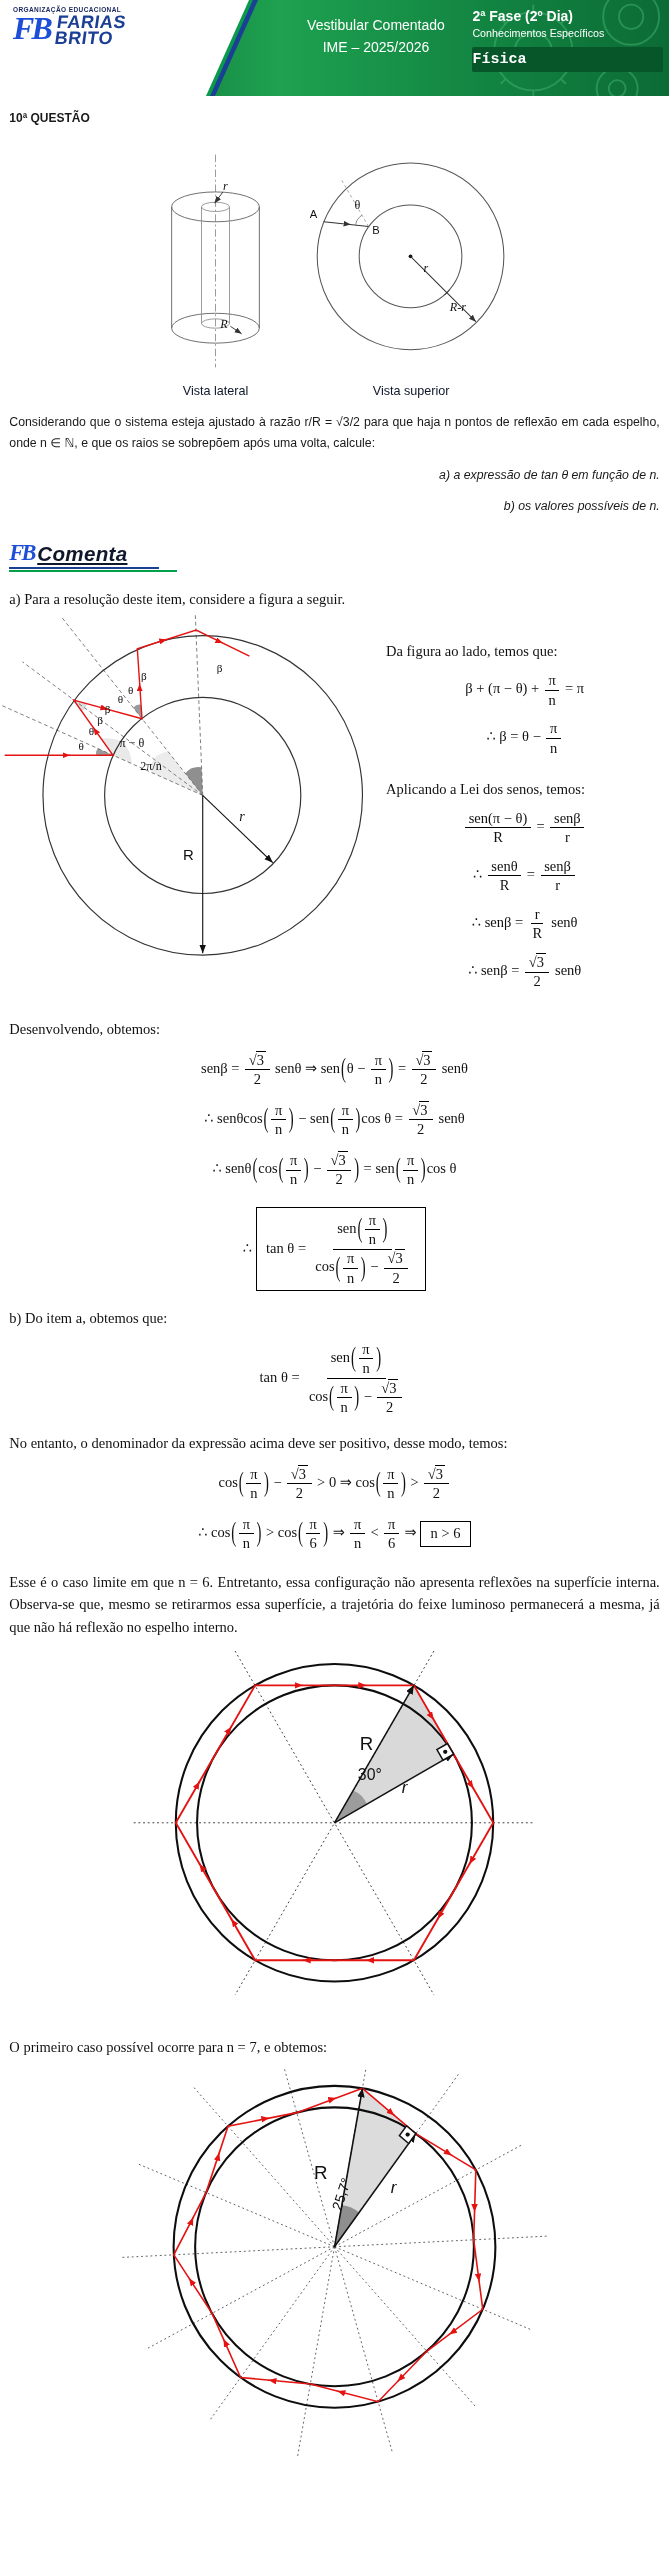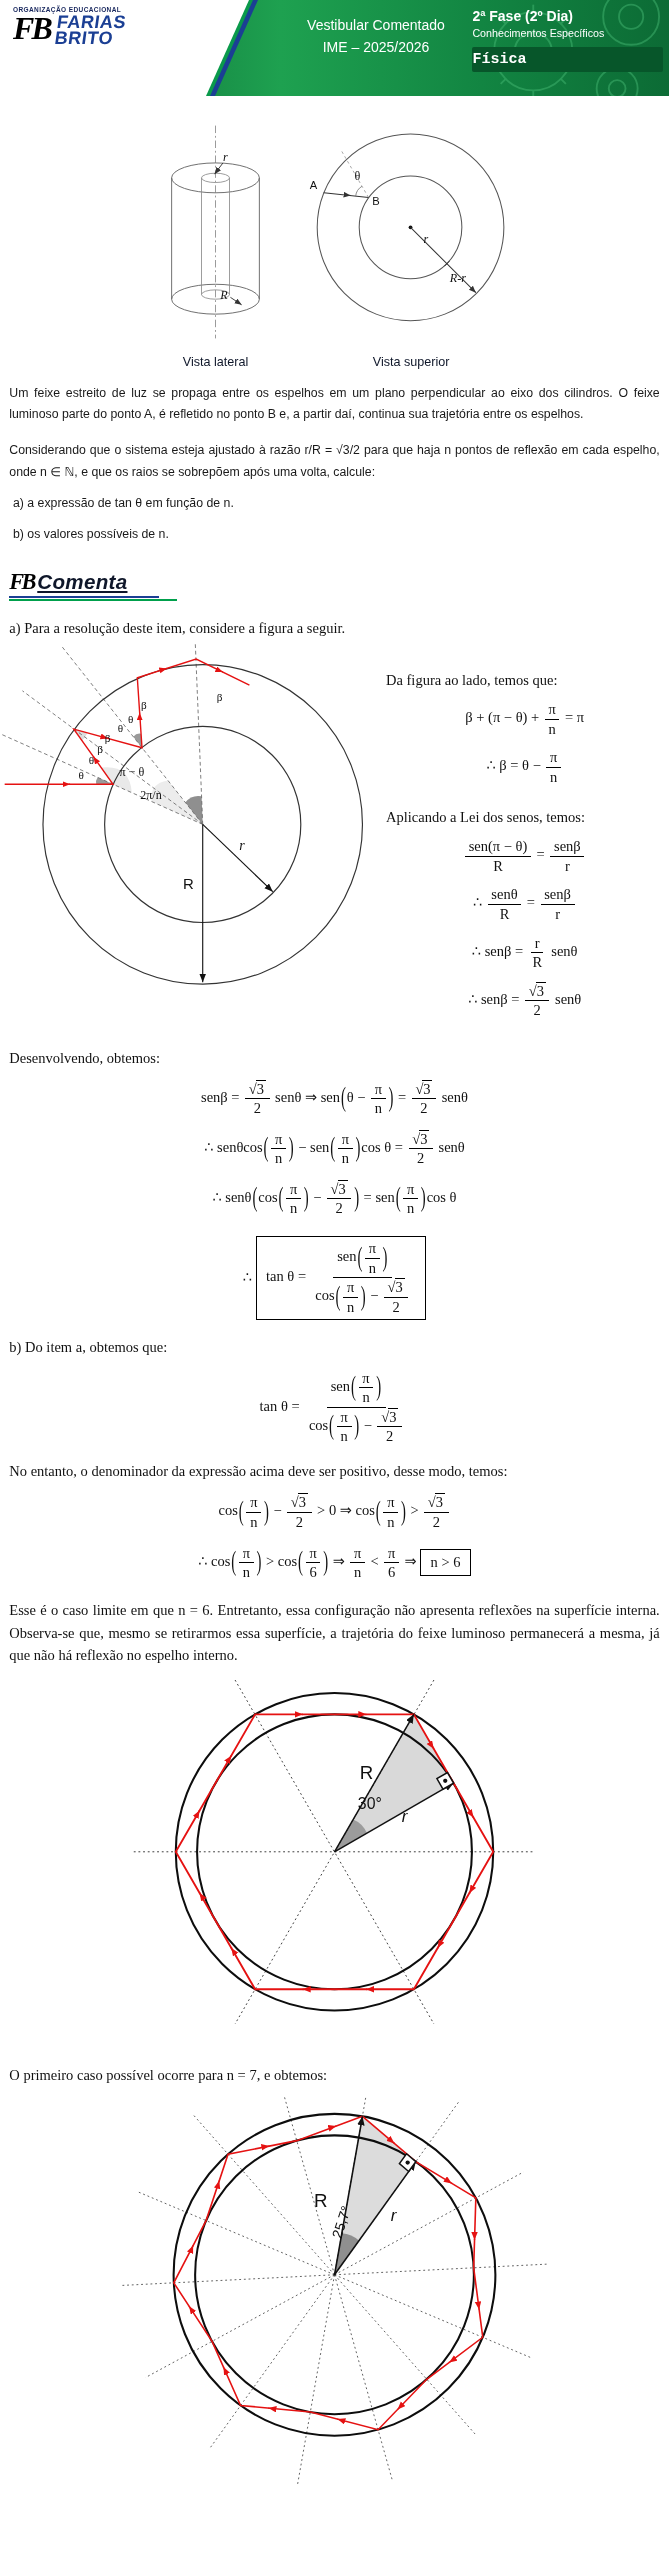--- a/index.html
+++ b/index.html
@@ -10,38 +10,38 @@
   header{position:relative;height:96px;background:linear-gradient(90deg,#0a5e30 0%,#1ea150 42%,#128542 72%,#0c6b35 100%);overflow:hidden;}
   .hdr-gears{position:absolute;right:0;top:0;opacity:.45;}
   .hdr-blue{position:absolute;left:0;top:0;width:258px;height:96px;background:#1b3f94;
             clip-path:polygon(0 0,100% 0,calc(100% - 43px) 100%,0 100%);}
   .hdr-green2{position:absolute;left:0;top:0;width:253px;height:96px;background:#0a9a4b;
             clip-path:polygon(0 0,100% 0,calc(100% - 43px) 100%,0 100%);}
   .hdr-white{position:absolute;left:0;top:0;width:249px;height:96px;background:#ffffff;
              clip-path:polygon(0 0,100% 0,calc(100% - 43px) 100%,0 100%);padding:5.6px 0 0 13px;box-sizing:border-box;}
   .org{font-size:6.5px;font-weight:bold;color:#16255c;letter-spacing:0.4px;}
   .logo-row{display:flex;align-items:flex-start;margin-top:1.9px;}
-  .fbm{font:italic 900 32px/28px "Liberation Serif",serif;color:#000000;letter-spacing:-2.8px;margin-right:5.6px;}
+  .fbm{font:italic 900 32px/28px "Liberation Serif",serif;color:#1d4ed8;letter-spacing:-2.8px;margin-right:5.6px;}
   .fbm.small{font-size:22.4px;line-height:20.6px;margin-right:3.7px;}
   .fbtxt{display:flex;flex-direction:column;transform:skewX(-8deg);}
   .fbtxt span{font:900 18px/16px "Liberation Sans",sans-serif;color:#1b3f94;letter-spacing:0.5px;}
   .hdr-center{position:absolute;left:250px;width:252px;top:15px;text-align:center;color:#fff;}
   .hdr-center div{font-size:14px;font-weight:normal;line-height:1.55;}
   .hdr-right{position:absolute;right:5.6px;top:8.4px;width:191px;text-align:left;color:#fff;}
   .phase1{font-size:14px;font-weight:bold;}
   .phase2{font-size:10.7px;margin-top:2.8px;}
   .subject{margin-top:7.5px;background:#07562a;font-size:15px;font-weight:bold;height:25px;line-height:25px;border-radius:1.9px;font-family:Liberation Mono, monospace;}
 
   
   .qnum{font-size:12px;font-weight:bold;margin:15px 0 0 9.3px;}
   .figrow{display:flex;gap:11.2px;padding-left:136px;margin-top:24px;}
   .figblock{text-align:center;}
   .figcap{font-size:12.6px;margin-top:7.5px;color:#0f172a;}
   p.q{font-size:12.3px;line-height:1.78;text-align:justify;margin:14px 9.3px 0 9.3px;}
-  p.item{margin:9.3px 9.3px 0 13px;text-align:left;}
+  p.item{margin:9.3px 9.3px 0 13px;text-align:right;font-style:italic;}
 
   
   .comenta{margin:24px 0 0 9.3px;position:relative;width:178px;}
   .comenta-row{display:flex;align-items:center;}
   .comenta-word{font:italic 900 20.6px "Liberation Sans",sans-serif;color:#0f172a;letter-spacing:0.3px;text-decoration:underline;}
   .cline1{height:1.9px;background:#1b3f94;width:150px;margin-top:1.9px;}
   .cline2{height:1.9px;background:#00a04c;width:168px;margin-top:0.9px;}
 
   
   p.s{font-family:"Liberation Serif",serif;font-size:14.5px;margin:18.7px 9.3px 0 9.3px;color:#111;}
@@ -106,20 +106,21 @@
       <div>Vestibular Comentado</div>
       <div>IME – 2025/2026</div>
     </div>
     <div class="hdr-right">
       <div class="phase1">2ª Fase (2º Dia)</div>
       <div class="phase2">Conhecimentos Específicos</div>
       <div class="subject">Física</div>
     </div>
   </header>
 
+  <h2 class="qnum">10ª QUESTÃO</h2>
 
   <div class="figrow">
     <div class="figblock">
       <svg width="159" height="224" viewBox="0 0 170 240">
         <defs>
           <marker id="arA" markerWidth="9" markerHeight="8" refX="7.5" refY="3" orient="auto" markerUnits="userSpaceOnUse">
             <path d="M0,0 L7.5,3 L0,6 Z" fill="#333"></path>
           </marker>
         </defs>
         <line x1="85" y1="6" x2="85" y2="234" stroke="#888" stroke-width="0.9" stroke-dasharray="8 3 2 3"></line>
@@ -162,21 +163,20 @@
         <text class="math" x="52" y="64" font-size="13">θ</text>
         <line x1="112" y1="115" x2="182" y2="185" stroke="#333" stroke-width="1.1" marker-end="url(#arB)"></line>
         <line x1="148.2" y1="156.8" x2="153.8" y2="151.2" stroke="#333" stroke-width="1"></line>
         <text class="ser" x="126" y="132" font-size="13">r</text>
         <text class="ser" x="154" y="174" font-size="13">R-r</text>
       </svg>
       <div class="figcap">Vista superior</div>
     </div>
   </div>
 
-  <p class="q">Um feixe estreito de luz se propaga entre os espelhos em um plano perpendicular ao eixo dos cilindros. O feixe luminoso parte do ponto A, é refletido no ponto B e, a partir daí, continua sua trajetória entre os espelhos.</p>
   <p class="q">Considerando que o sistema esteja ajustado à razão r/R = √3/2 para que haja n pontos de reflexão em cada espelho, onde n ∈ ℕ, e que os raios se sobrepõem após uma volta, calcule:</p>
   <p class="q item">a)  a expressão de tan θ em função de n.</p>
   <p class="q item">b)  os valores possíveis de n.</p>
 
   <div class="comenta">
     <div class="comenta-row">
       <span class="fbm small">FB</span>
       <span class="comenta-word">Comenta</span>
     </div>
     <div class="cline1"></div>

